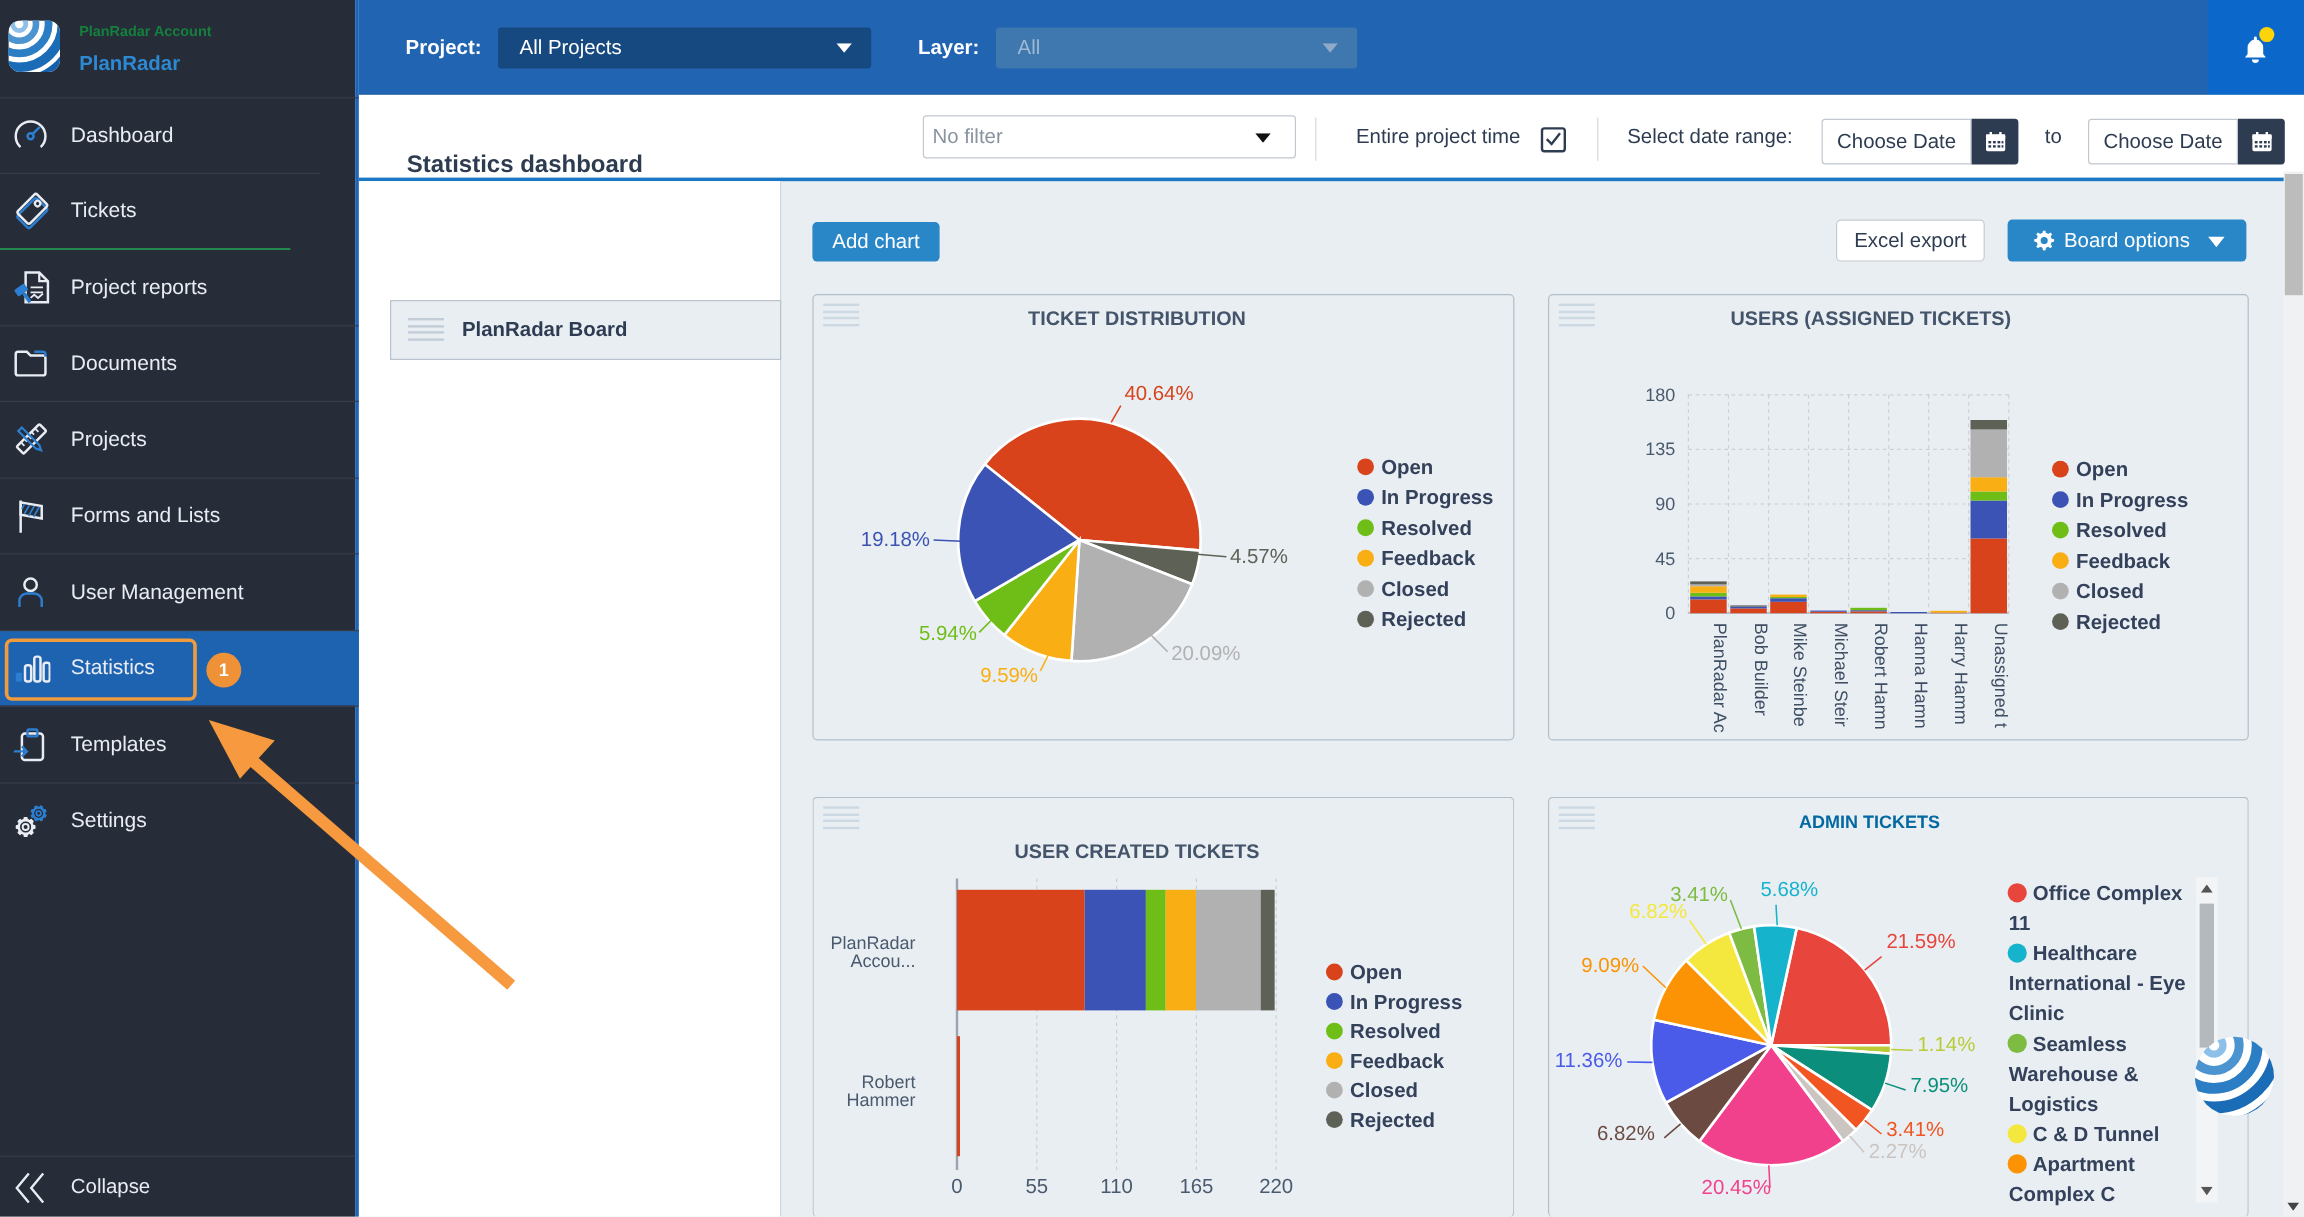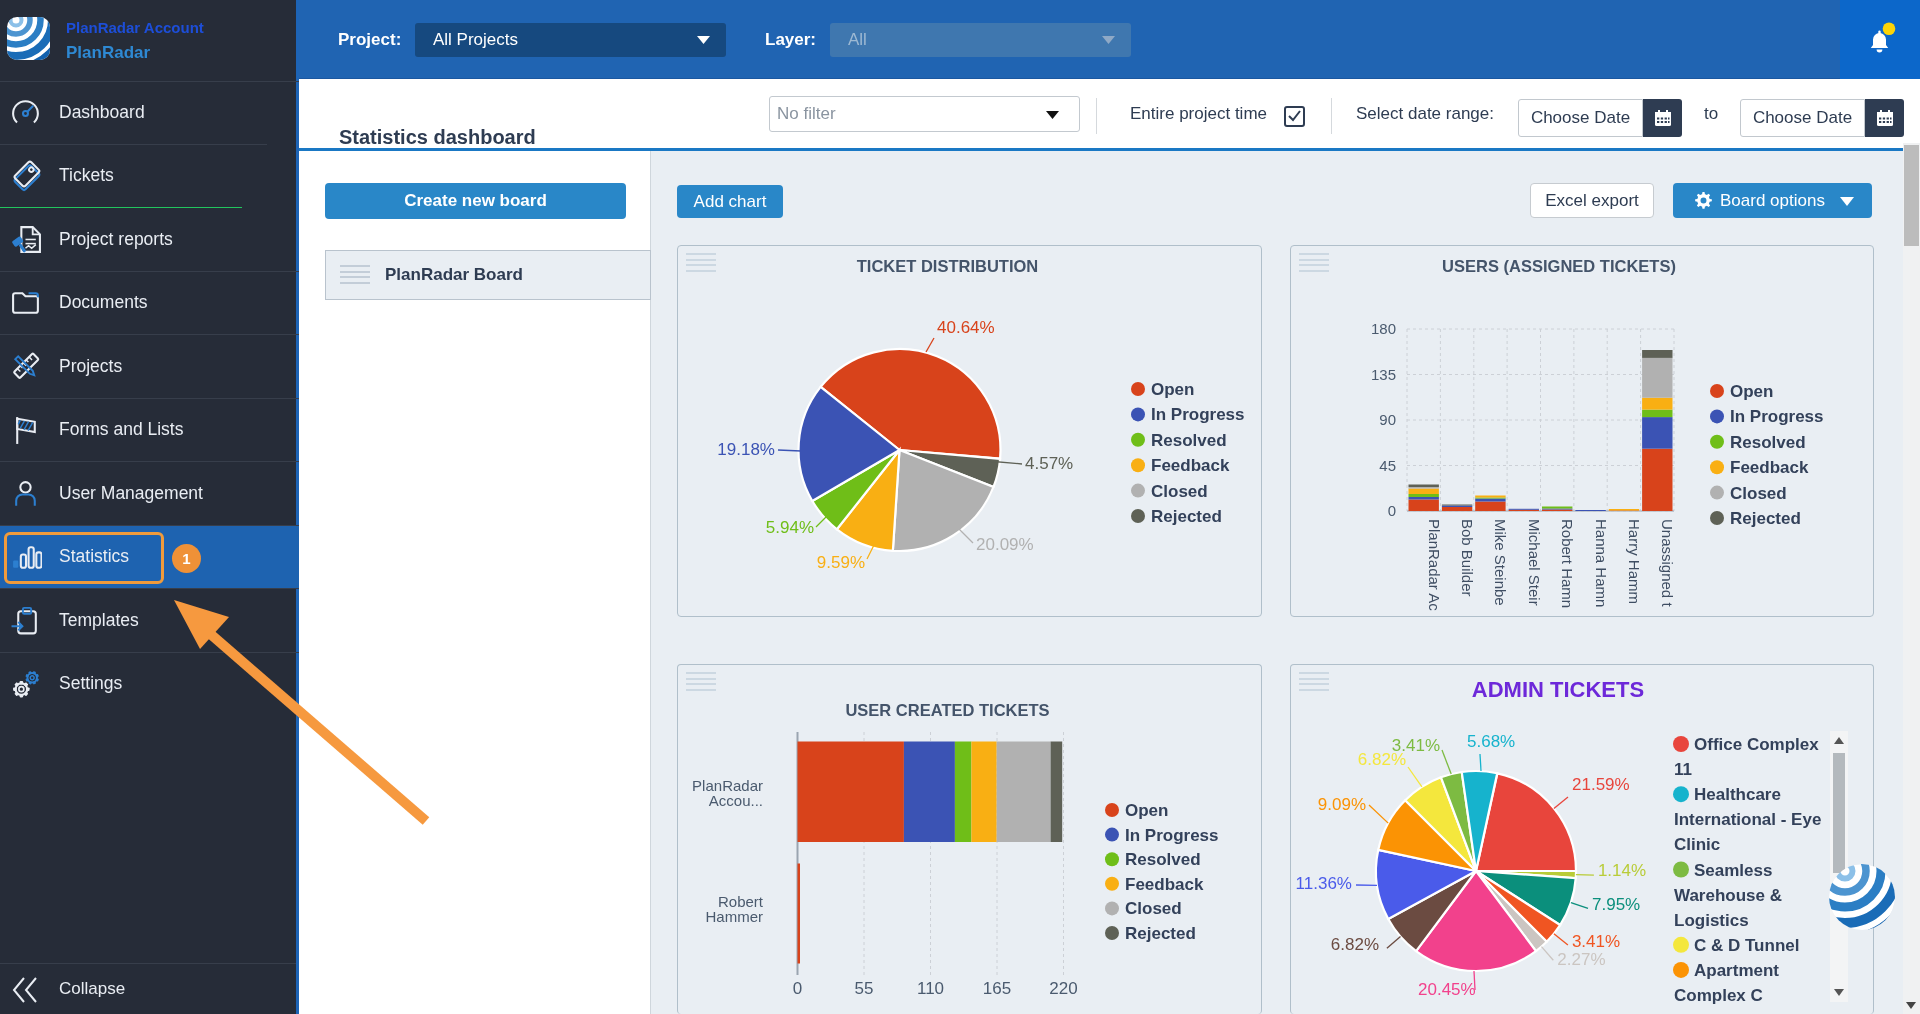--- a/index.html
+++ b/index.html
@@ -84,21 +84,20 @@
             <rect x="6.8" y="12" width="2.3" height="2"></rect>
             <rect x="10.6" y="12" width="2.3" height="2"></rect>
             <rect x="14" y="12" width="1.5" height="2"></rect>
           </g>
         </svg>
       </div>
   </div>
 </div>
 
 <div class="abs" style="left:299px;top:151px;width:352px;height:863px;background:#fff;border-right:1px solid #cfd6dc;">
-  <div class="abs" style="left:26px;top:32px;width:301px;height:36px;background:#2987c8;border-radius:4px;color:#fff;font-size:17px;font-weight:bold;display:flex;align-items:center;justify-content:center;">Create new board</div>
   <div class="abs" style="left:26px;top:99px;width:326px;height:50px;background:#e9eef3;border:1px solid #b9c3cd;">
     <div style="position:absolute;left:14px;top:14.0px;width:30px;height:2.2px;background:#c3cdd8"></div>
       <div style="position:absolute;left:14px;top:19.5px;width:30px;height:2.2px;background:#c3cdd8"></div>
       <div style="position:absolute;left:14px;top:25.0px;width:30px;height:2.2px;background:#c3cdd8"></div>
       <div style="position:absolute;left:14px;top:30.5px;width:30px;height:2.2px;background:#c3cdd8"></div>
     <div class="abs" style="left:59px;top:0;height:100%;display:flex;align-items:center;color:#2e3c52;font-size:17px;font-weight:bold;">PlanRadar Board</div>
   </div>
 </div>
 
 <div class="abs" style="left:677px;top:185px;width:106px;height:33px;background:#2987c8;border-radius:4px;color:#fff;font-size:17px;display:flex;align-items:center;justify-content:center;">Add chart</div>
@@ -131,21 +130,21 @@
 <div style="position:absolute;left:686px;top:683.0px;width:30px;height:2.2px;background:#ccd8e2"></div>
 <div style="position:absolute;left:686px;top:688.5px;width:30px;height:2.2px;background:#ccd8e2"></div>
 <div style="position:absolute;left:1299px;top:672.0px;width:30px;height:2.2px;background:#ccd8e2"></div>
 <div style="position:absolute;left:1299px;top:677.5px;width:30px;height:2.2px;background:#ccd8e2"></div>
 <div style="position:absolute;left:1299px;top:683.0px;width:30px;height:2.2px;background:#ccd8e2"></div>
 <div style="position:absolute;left:1299px;top:688.5px;width:30px;height:2.2px;background:#ccd8e2"></div>
 
 <div class="abs" style="left:655px;top:257px;width:585px;text-align:center;color:#44546a;font-size:16.5px;font-weight:bold;">TICKET DISTRIBUTION</div>
 <div class="abs" style="left:1267px;top:257px;width:584px;text-align:center;color:#44546a;font-size:16.5px;font-weight:bold;">USERS (ASSIGNED TICKETS)</div>
 <div class="abs" style="left:655px;top:677px;width:585px;text-align:center;color:#44546a;font-size:16.5px;font-weight:bold;margin-top:24px;">USER CREATED TICKETS</div>
-<div class="abs" style="left:1266px;top:677px;width:584px;text-align:center;color:#6d28d9;font-size:22px;font-weight:bold;">ADMIN TICKETS</div>
+<div class="abs" style="left:1266px;top:677px;width:584px;text-align:center;color:#0369a1;font-size:15px;font-weight:bold;">ADMIN TICKETS</div>
 
 <svg width="585" height="372" style="position:absolute;left:677px;top:245px" font-family="Liberation Sans, sans-serif">
 <path d="M222.5,205.0 L143.62,141.92 A101.0,101.0 0 0 1 323.12,213.71 Z" fill="#d8431b" stroke="#fff" stroke-width="2.2"></path>
     <path d="M222.5,205.0 L323.12,213.80 A101.0,101.0 0 0 1 316.50,241.93 Z" fill="#5e6156" stroke="#fff" stroke-width="2.2"></path>
     <path d="M222.5,205.0 L316.50,241.93 A101.0,101.0 0 0 1 215.86,305.78 Z" fill="#b1b1b1" stroke="#fff" stroke-width="2.2"></path>
     <path d="M222.5,205.0 L215.86,305.78 A101.0,101.0 0 0 1 159.92,284.27 Z" fill="#f9af13" stroke="#fff" stroke-width="2.2"></path>
     <path d="M222.5,205.0 L159.92,284.27 A101.0,101.0 0 0 1 135.32,256.00 Z" fill="#6fbe18" stroke="#fff" stroke-width="2.2"></path>
     <path d="M222.5,205.0 L135.32,256.00 A101.0,101.0 0 0 1 143.62,141.92 Z" fill="#3b53b4" stroke="#fff" stroke-width="2.2"></path>
 <path d="M249.0,107.0 L257.0,93.0" fill="none" stroke="#d8431b" stroke-width="1.3"></path>
     <path d="M311.0,216.0 L345.0,219.0" fill="none" stroke="#5e6156" stroke-width="1.3"></path>
@@ -379,21 +378,21 @@
         <rect width="43" height="43" fill="#fff"></rect>
 <g fill="none">
 <circle cx="9" cy="3" r="5.5" stroke="#8cc0e8" stroke-width="4"></circle>
 <circle cx="9" cy="3" r="14" stroke="#4c94d0" stroke-width="5.5"></circle>
 <circle cx="9" cy="3" r="24.5" stroke="#2b7ec4" stroke-width="6.5"></circle>
 <circle cx="9" cy="3" r="36" stroke="#1a6cb7" stroke-width="8"></circle>
 <circle cx="9" cy="3" r="49" stroke="#1261ae" stroke-width="11"></circle>
 </g>
       </g>
     </svg>
-  <div class="abs" style="left:66px;top:19px;color:#1d4ed8;font-size:15px;font-weight:600;">PlanRadar Account</div>
+  <div class="abs" style="left:66px;top:19px;color:#15803d;font-size:12px;font-weight:600;">PlanRadar Account</div>
   <div class="abs" style="left:66px;top:43px;color:#2e89d3;font-size:17px;font-weight:bold;">PlanRadar</div>
   <div style="position:absolute;left:0;top:80.5px;width:299px;height:63px;border-top:1px solid #373e4b;">
 <svg width="32" height="32" style="position:absolute;left:10px;top:15.5px" viewBox="0 0 31 31">
         <path d="M6.8,24.8 A12,12 0 1 1 23.2,24.8" fill="none" stroke="#e9edf3" stroke-width="2"></path>
         <line x1="16.8" y1="14.2" x2="22.5" y2="8.5" stroke="#2c7fd0" stroke-width="2"></line>
         <circle cx="15" cy="16" r="2.4" fill="none" stroke="#2c7fd0" stroke-width="2"></circle>
       </svg>
 <div style="position:absolute;left:59px;top:0;height:100%;display:flex;align-items:center;color:#e9edf3;font-size:17.5px;">Dashboard</div>
 </div>
     <div style="position:absolute;left:0;top:143.5px;width:267px;height:63.5px;border-top:1px solid #373e4b;">

